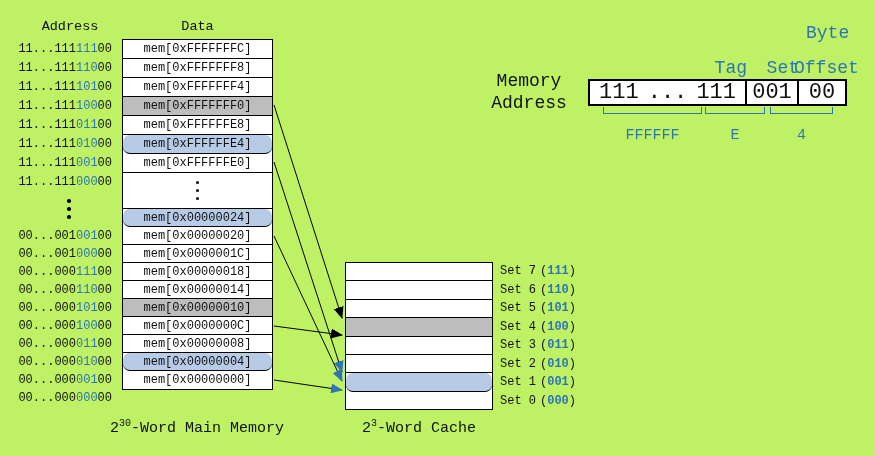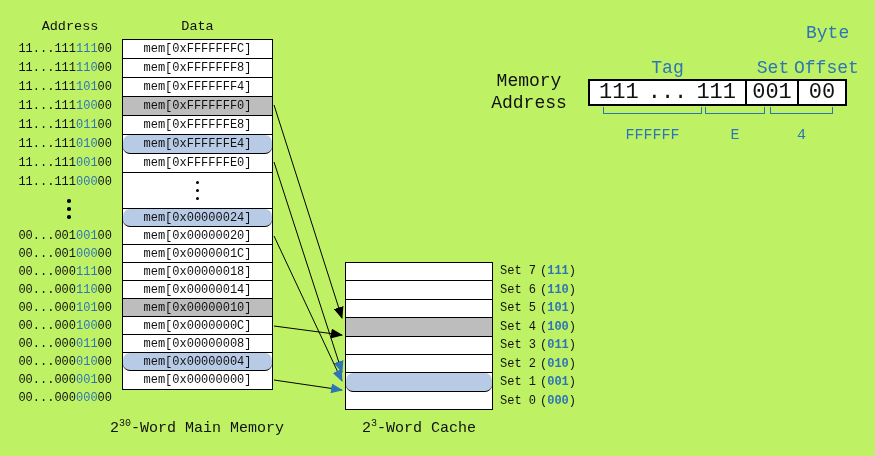--- a/index.html
+++ b/index.html
@@ -38,21 +38,21 @@
   .clabel .po{margin-left:4px;}
 
   
   .caption{position:absolute;top:420px;font-size:15px;transform:translateX(-50%);white-space:nowrap;}
   #cap-mem{left:197px;}
   #cap-cache{left:419px;}
   .caption sup{font-size:10px;line-height:0;}
 
   
   #mem-addr-label{position:absolute;left:486px;top:70px;width:86px;text-align:center;font-size:18px;line-height:22px;}
-  .fieldlbl{position:absolute;top:58px;color:var(--accent);font-size:18px;text-align:center;white-space:nowrap;}
+  .fieldlbl{position:absolute;top:58px;color:var(--accent);font-size:18px;text-align:right;white-space:nowrap;}
   #lbl-tag{left:588px;width:159px;}
   #lbl-set{left:747px;width:52px;}
   #lbl-offset{left:794px;width:62px;}
   #lbl-byte{position:absolute;left:806px;top:23px;color:var(--accent);font-size:18px;}
   #abox{position:absolute;left:588px;top:79px;width:259px;height:27px;border:2px solid #000;box-sizing:border-box;display:flex;font-size:22px;background:#fff;}
   .acell{display:flex;align-items:center;justify-content:center;box-sizing:border-box;}
   #acell-tag{width:155px;justify-content:space-between;padding:0 9px;}
   #acell-set{width:52px;border-left:2px solid #000;}
   #acell-off{width:48px;border-left:2px solid #000;}
   .brk{position:absolute;top:107px;height:7px;box-sizing:border-box;

